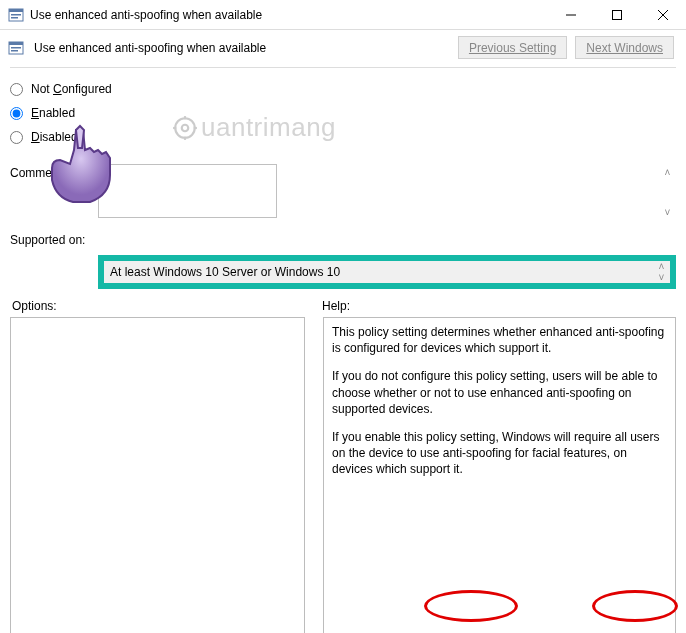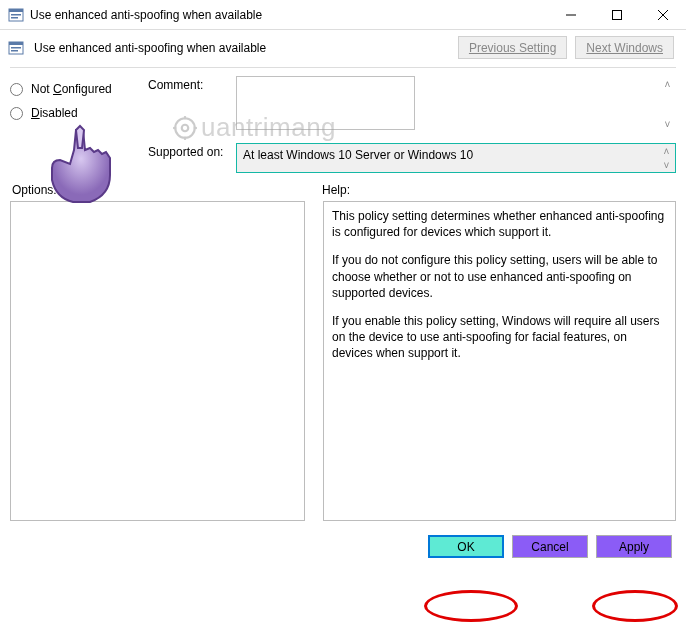--- a/index.html
+++ b/index.html
@@ -60,20 +60,21 @@
     cursor: default;
     text-decoration: underline dotted transparent;
   }
   .btn.nav { text-decoration: underline; text-decoration-style: solid; color:#888; }
   .divider { border-top: 1px solid #ddd; margin: 2px 10px 8px 10px; }
 
   .upper {
     display: flex;
     padding: 0 10px;
     gap: 10px;
+    flex-direction: column;
   }
   .radio-col { width: 128px; padding-top: 2px; }
   .radio-item {
     display: flex; align-items: center;
     margin: 4px 0 10px 0;
     gap: 4px;
     font-size: 12px;
   }
   .radio-item input { margin: 0 4px 0 0; }
   .u { text-decoration: underline; }
@@ -87,26 +88,27 @@
     background: #fff;
     min-height: 54px;
     position: relative;
     font-size: 12px;
     padding: 3px 18px 3px 4px;
     resize: none;
     font-family: inherit;
   }
   .readonly-box {
     flex: 1;
-    border: 1px solid #14b8a6;
+    border: 6px solid #14b8a6;
     background: #f0f0f0;
     min-height: 30px;
     padding: 4px 12px 4px 6px;
     font-size: 12px;
     position: relative;
+    margin-top: 24px;
   }
   .scroll-arrows {
     position: absolute; right: 0; top: 0; bottom: 0; width: 17px;
     display: flex; flex-direction: column; justify-content: space-between;
   }
   .scroll-arrows span {
     display:flex; align-items:center; justify-content:center;
     height: 17px; color: #888; font-size: 10px;
   }
 
@@ -219,20 +221,24 @@
     <button class="btn nav" disabled="">Next Windows</button>
   </div>
 </div>
 <div class="divider"></div>
 
 <div class="upper">
   <div class="radio-col">
     <label class="radio-item">
       <input type="radio" name="state" style="">
       <span>Not <span class="u">C</span>onfigured</span>
+    </label>
+    <label class="radio-item">
+      <input type="radio" name="state" checked="" style="">
+      <span><span class="u">E</span>nabled</span>
     </label>
     <label class="radio-item">
       <input type="radio" name="state" style="">
       <span><span class="u">D</span>isabled</span>
     </label>
   </div>
   <div class="fields-col">
     <div class="field-row">
       <div class="field-label">Comment:</div>
       <div style="flex:1;position:relative;">
@@ -259,21 +265,21 @@
 <div class="lower-labels">
   <div class="left">Options:</div>
   <div>Help:</div>
 </div>
 
 <div class="lower">
   <div class="panel options-panel"></div>
   <div class="panel help-panel">
     <p>This policy setting determines whether enhanced anti-spoofing is configured for devices which support it.</p>
     <p>If you do not configure this policy setting, users will be able to choose whether or not to use enhanced anti-spoofing on supported devices.</p>
-    <p>If you enable this policy setting, Windows will require all users on the device to use anti-spoofing for facial features, on devices when support it.</p>
+    <p>If you enable this policy setting, Windows will require all users on the device to use anti-spoofing for facial features, on devices which support it.</p>
   </div>
 </div>
 
 <div class="footer">
   <button class="btn ok-btn">OK</button>
   <button class="btn">Cancel</button>
   <button class="btn">Apply</button>
 </div>
 
 <div class="watermark">

